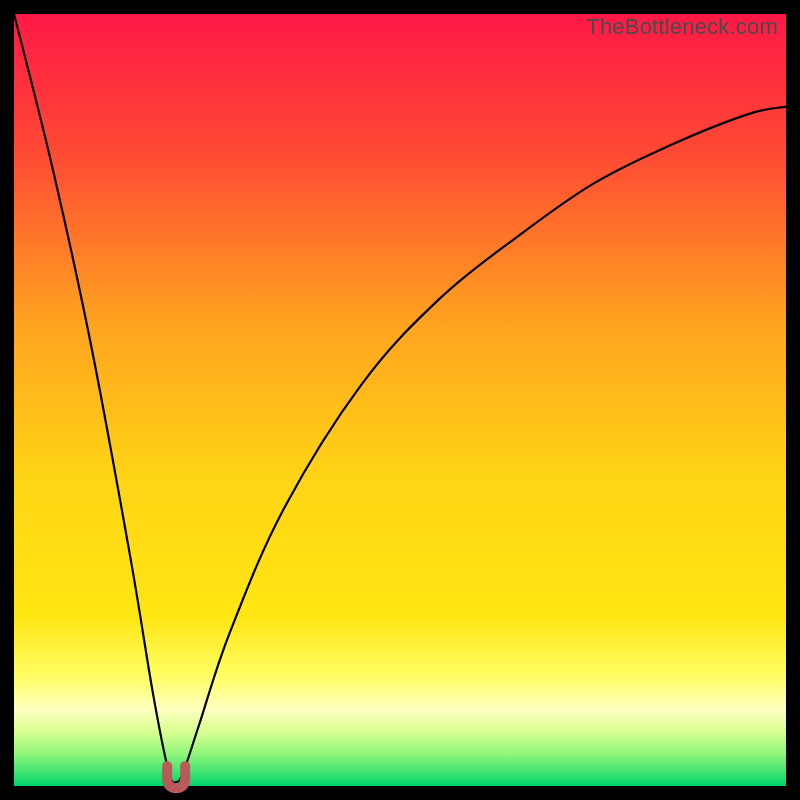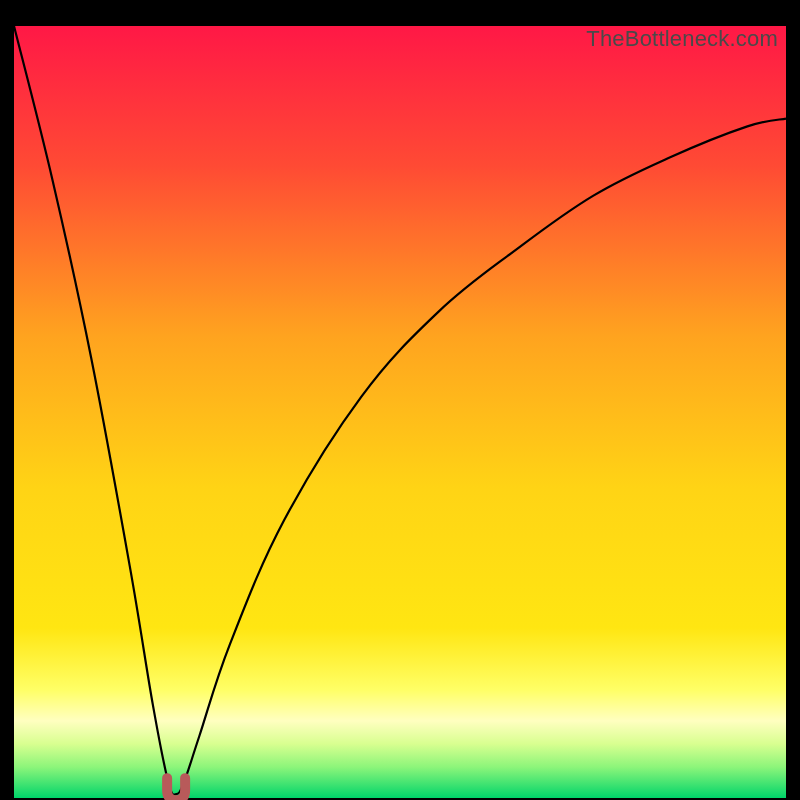--- a/index.html
+++ b/index.html
@@ -11,21 +11,20 @@
     overflow: hidden;
     font-family: Arial, Helvetica, sans-serif;
   }
   .frame {
     position: absolute;
     left: 14px;
     top: 14px;
     width: 772px;
     height: 772px;
     background: #000;
-    margin-top: 12px;
   }
   .gradient {
     position: absolute;
     left: 0;
     top: 0;
     width: 772px;
     height: 772px;
   }
   .watermark {
     position: absolute;

